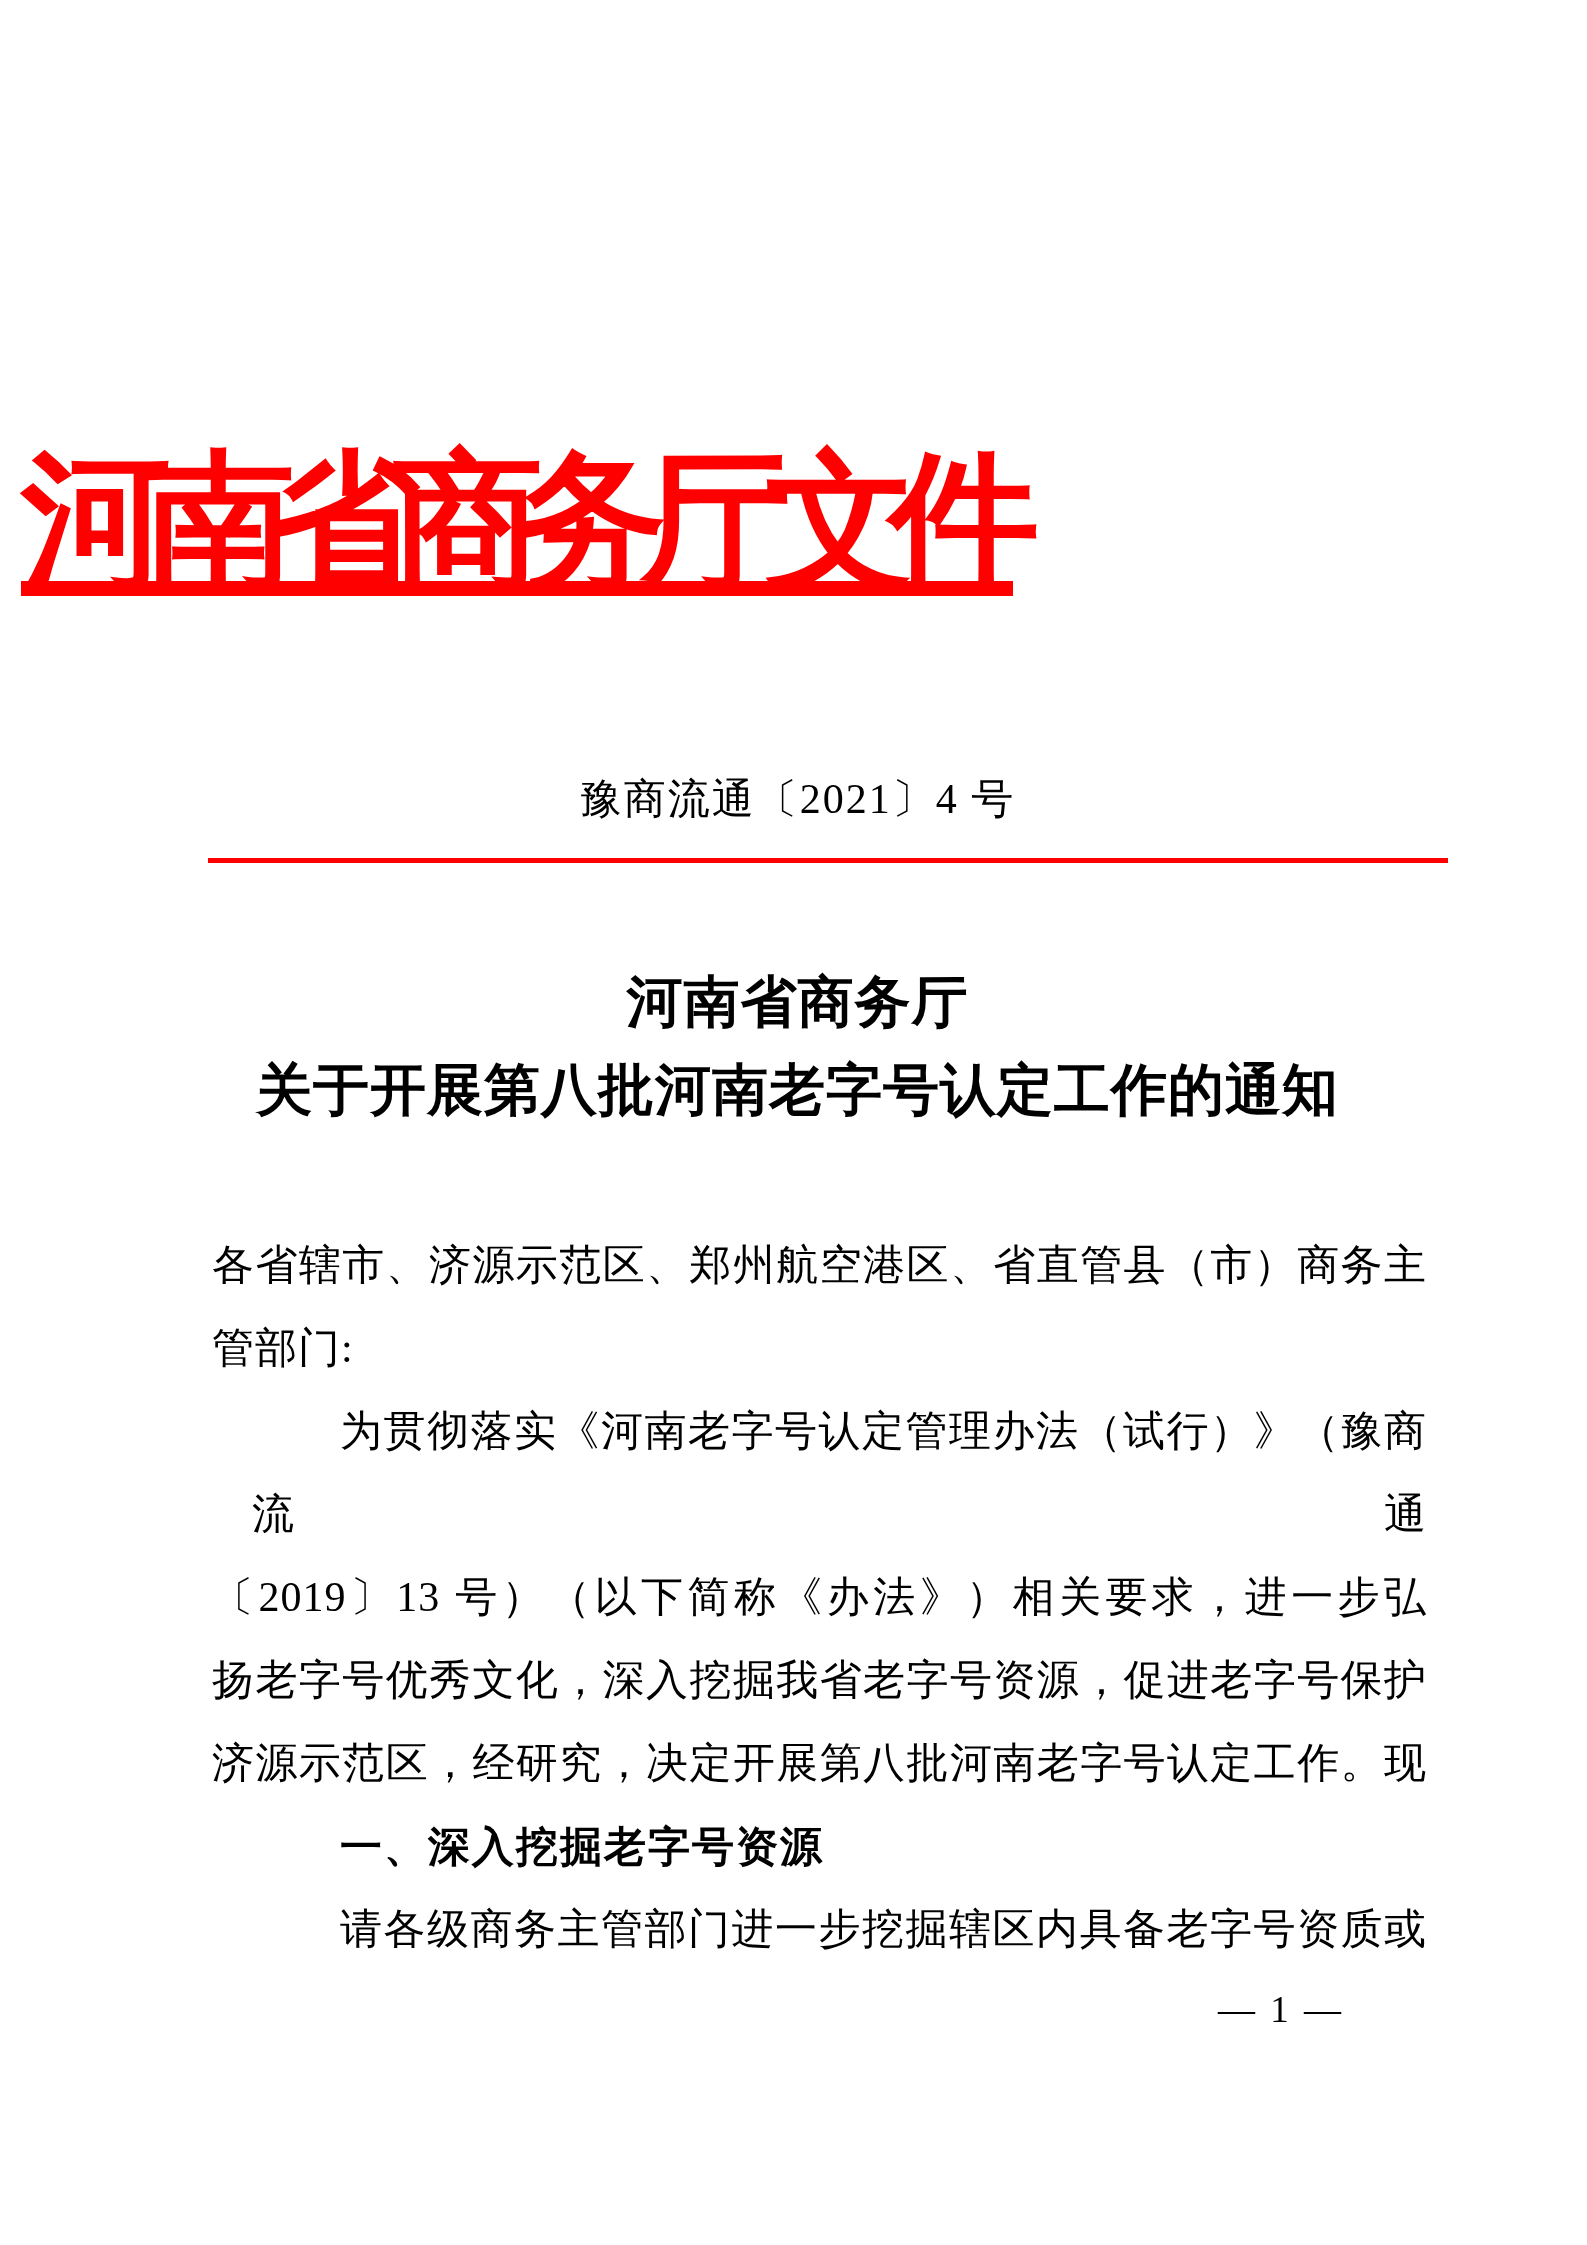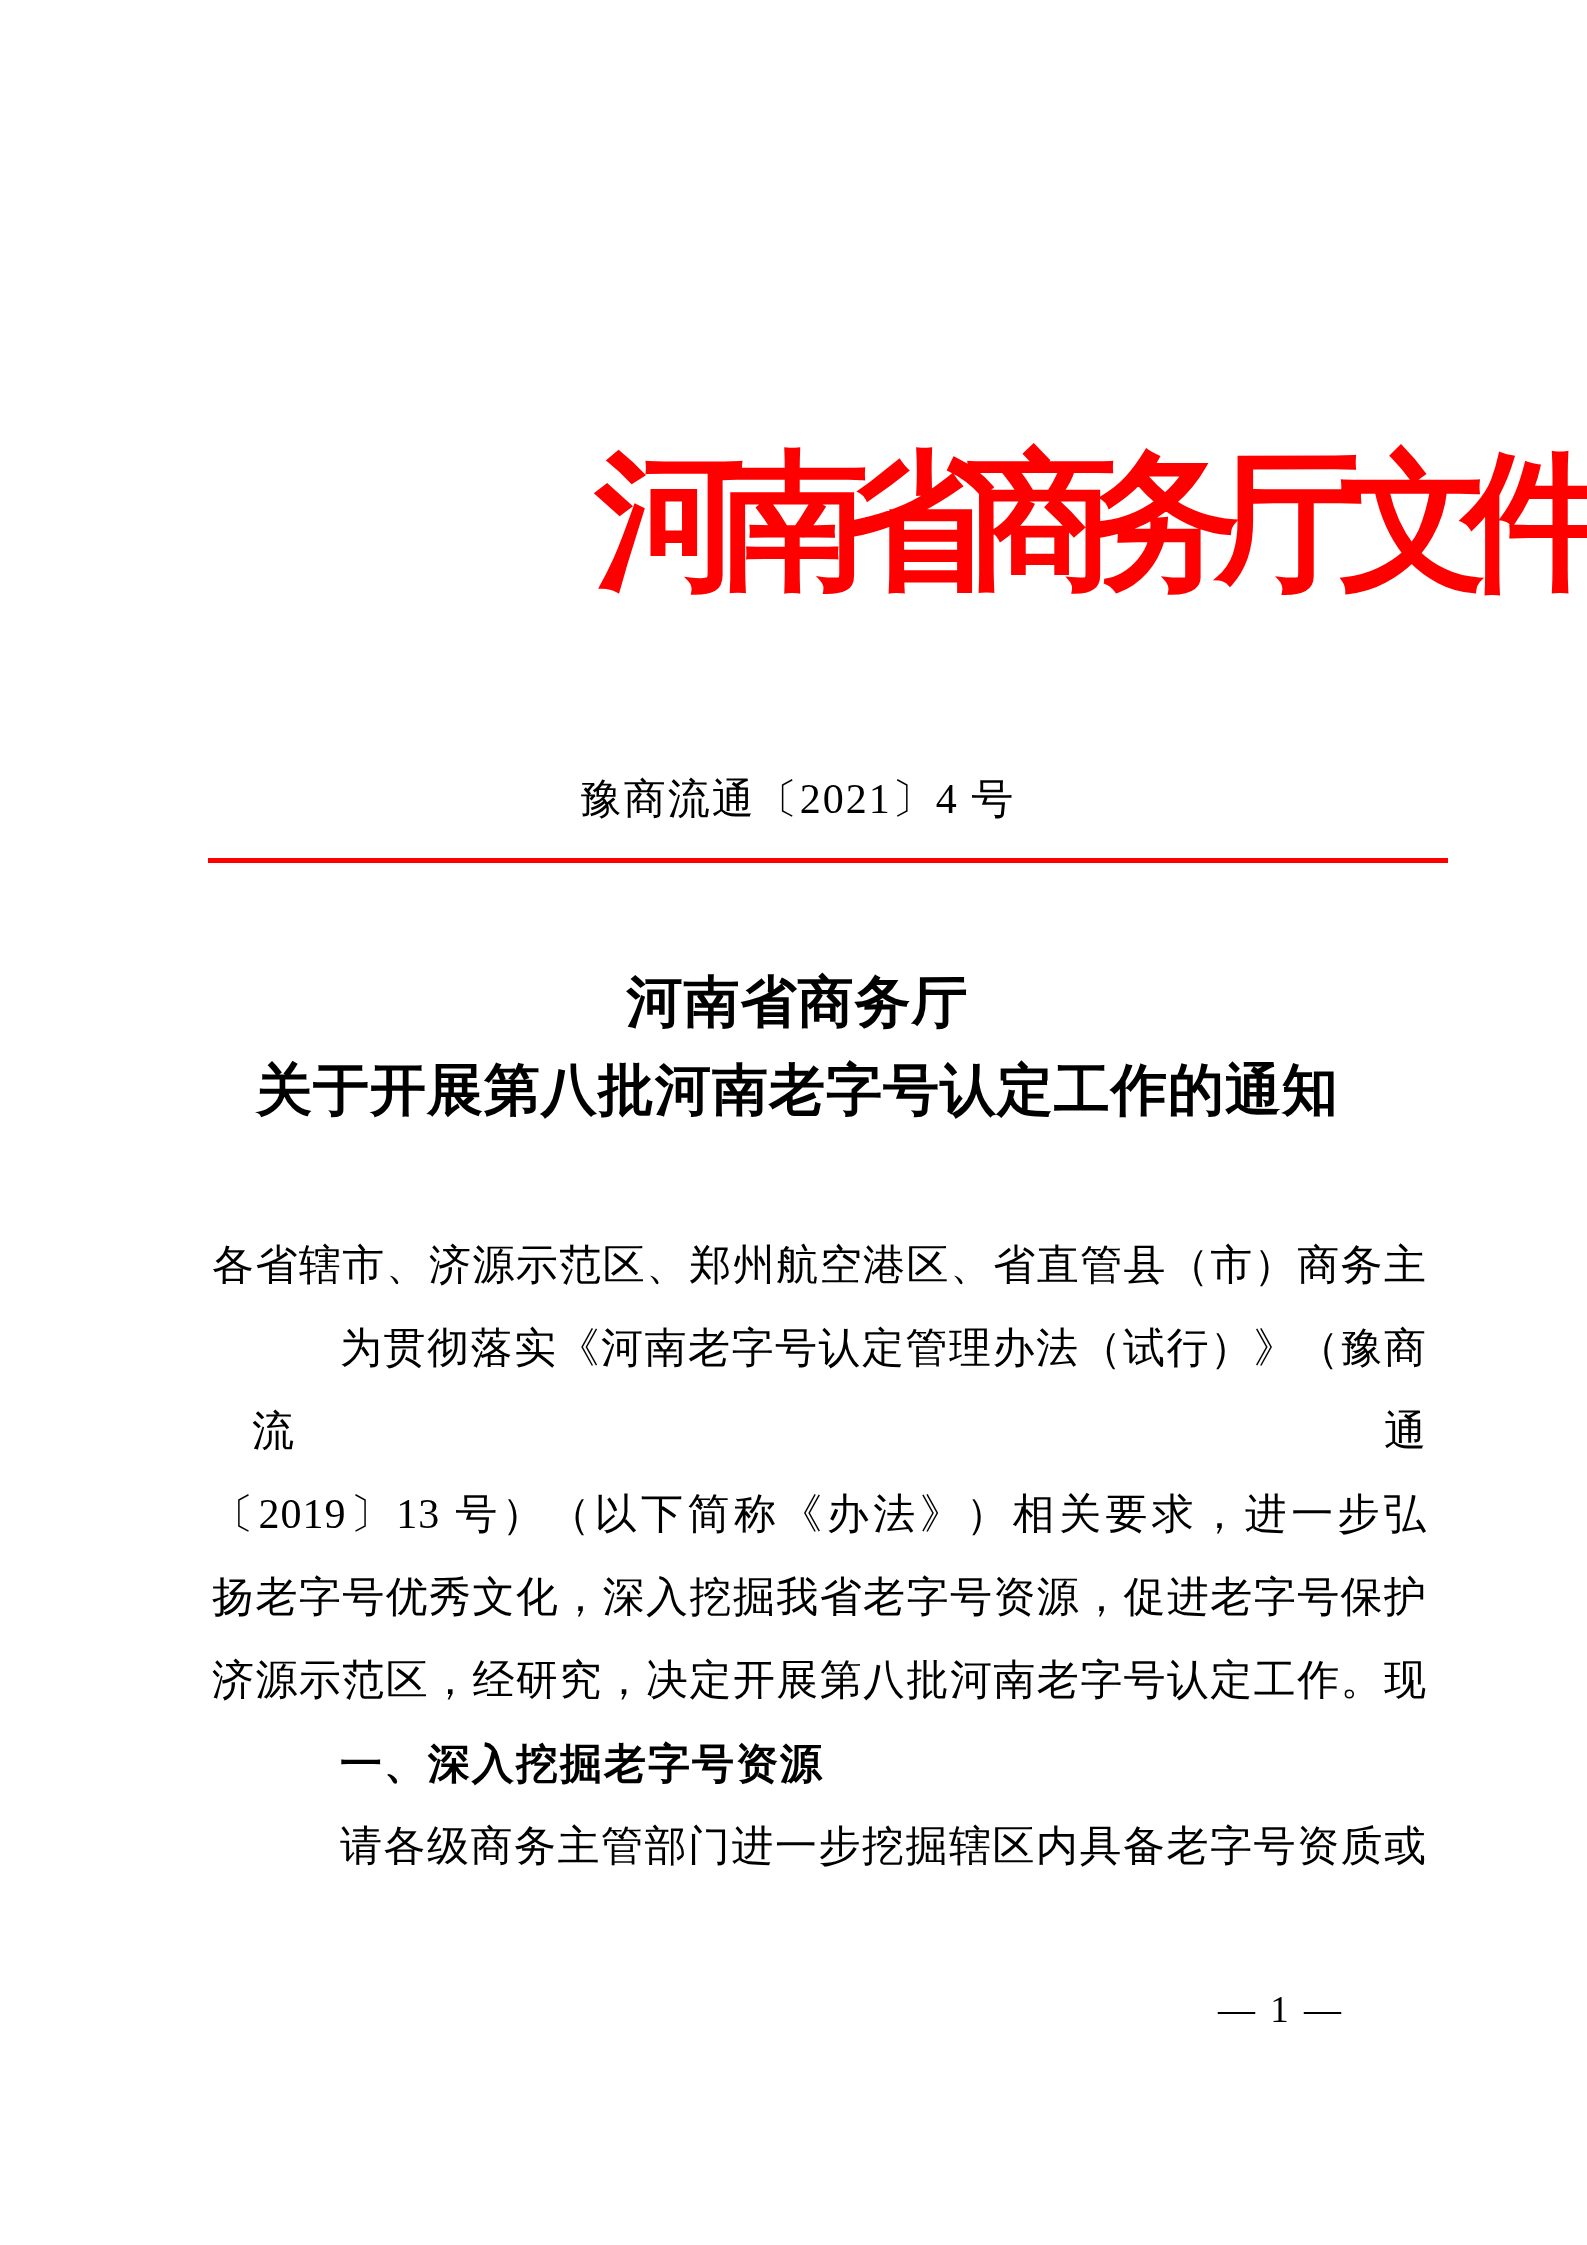--- a/index.html
+++ b/index.html
@@ -14,28 +14,29 @@
     color: #000000;
     font-family: "Liberation Serif", "DejaVu Serif", serif;
     overflow: hidden;
   }
   
   .red-header {
     position: absolute;
     top: 445px;
     left: 0;
     right: 0;
-    text-align: right;
+    text-align: left;
     color: var(--accent);
     font-size: 150px;
     line-height: 155px;
     font-weight: bold;
     letter-spacing: -26px;
-    padding-left: 10px; 
+    padding-left: 21px; 
     white-space: nowrap;
+    text-decoration: underline;
   }
   
   .doc-number {
     position: absolute;
     top: 773px;
     left: 0;
     right: 0;
     text-align: center;
     font-size: 42px;
     line-height: 52px;
@@ -108,20 +109,21 @@
 
   <div class="red-line"></div>
 
   <div class="notice-title">
     <div>河南省商务厅</div>
     <div>关于开展第八批河南老字号认定工作的通知</div>
   </div>
 
   <div class="body-text">
     <div class="line just">各省辖市、济源示范区、郑州航空港区、省直管县（市）商务主</div>
+    <div class="line">管部门:</div>
     <div class="line just indent">为贯彻落实《河南老字号认定管理办法（试行）》（豫商流通</div>
     <div class="line just">〔2019〕13 号）（以下简称《办法》）相关要求，进一步弘</div>
     <div class="line just">扬老字号优秀文化，深入挖掘我省老字号资源，促进老字号保护</div>
     <div class="line just">济源示范区，经研究，决定开展第八批河南老字号认定工作。现</div>
     <div class="line heading indent">一、深入挖掘老字号资源</div>
     <div class="line just indent">请各级商务主管部门进一步挖掘辖区内具备老字号资质或</div>
   </div>
 
   <div class="page-number">— 1 —</div>
 

